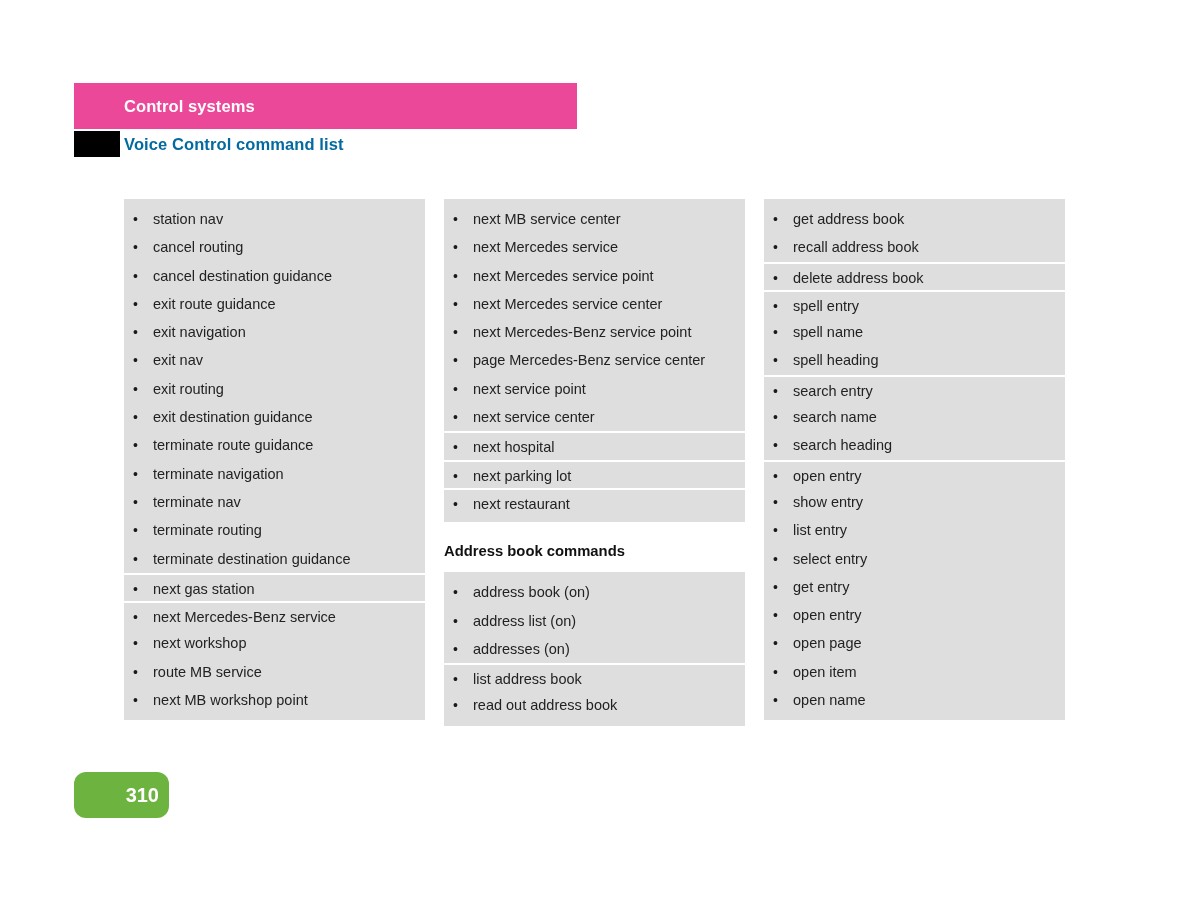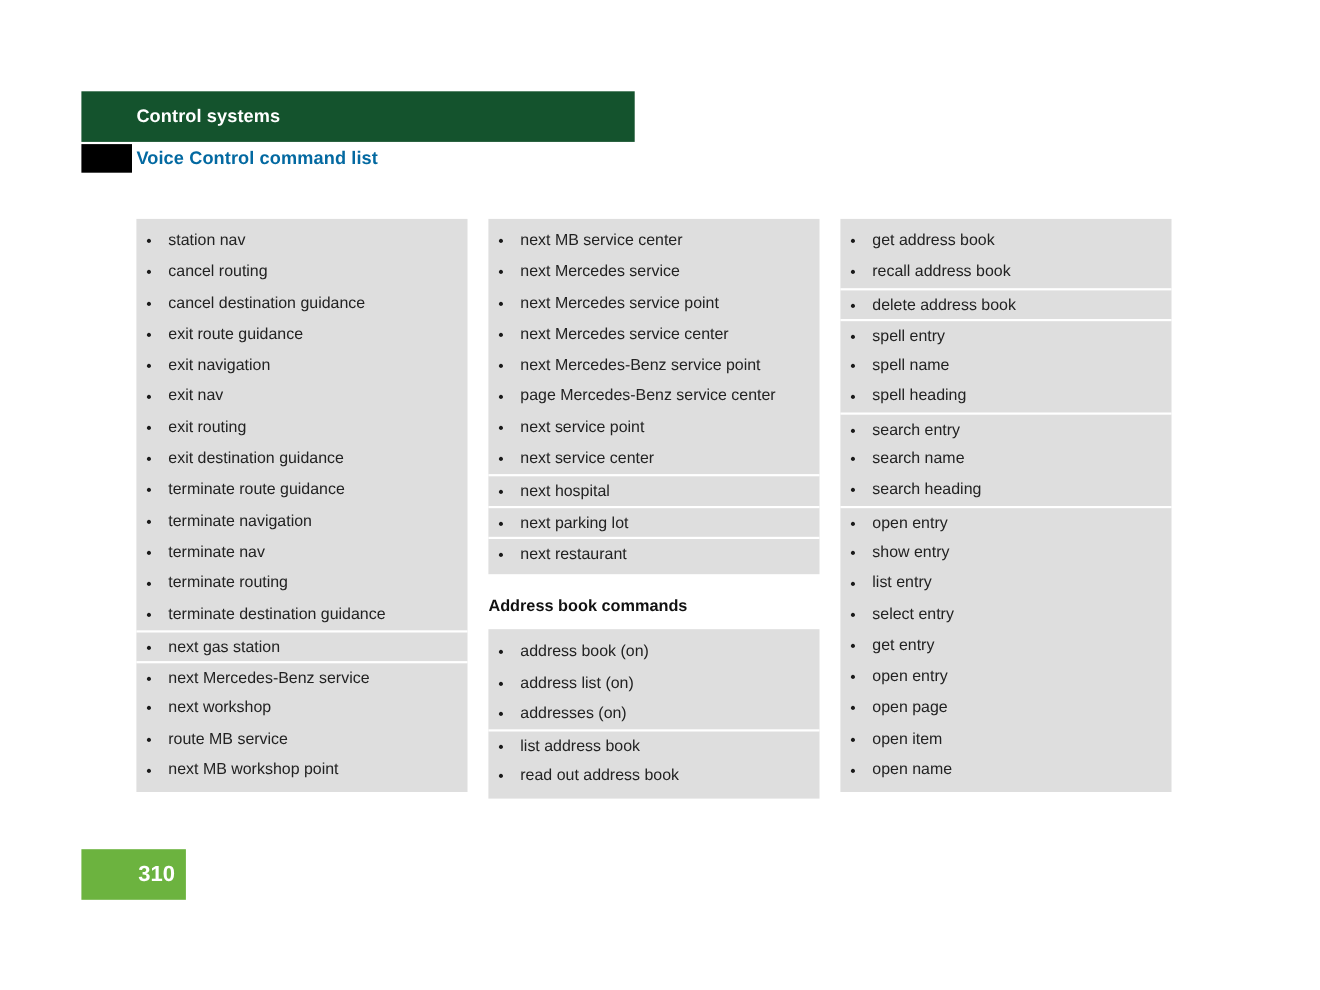--- a/index.html
+++ b/index.html
@@ -21,21 +21,21 @@
     inset: 0;
   }
 
   
   .header-bar {
     position: absolute;
     left: 74px;
     top: 83px;
     width: 503px;
     height: 46px;
-    background: #14532d;
+    background: #ec4899;
   }
   .header-bar-title {
     position: absolute;
     left: 50px;
     top: 0;
     height: 46px;
     line-height: 46px;
     font-size: 16.5px;
     font-weight: bold;
     color: #ffffff;
@@ -118,20 +118,21 @@
   }
 
   
   .page-number-box {
     position: absolute;
     left: 74px;
     top: 772px;
     width: 95px;
     height: 46px;
     background: #6cb33f;
+    border-radius: 12px;
   }
   .page-number-text {
     position: absolute;
     right: 10px;
     top: 0;
     height: 46px;
     line-height: 46px;
     font-size: 20px;
     font-weight: bold;
     color: #ffffff;

